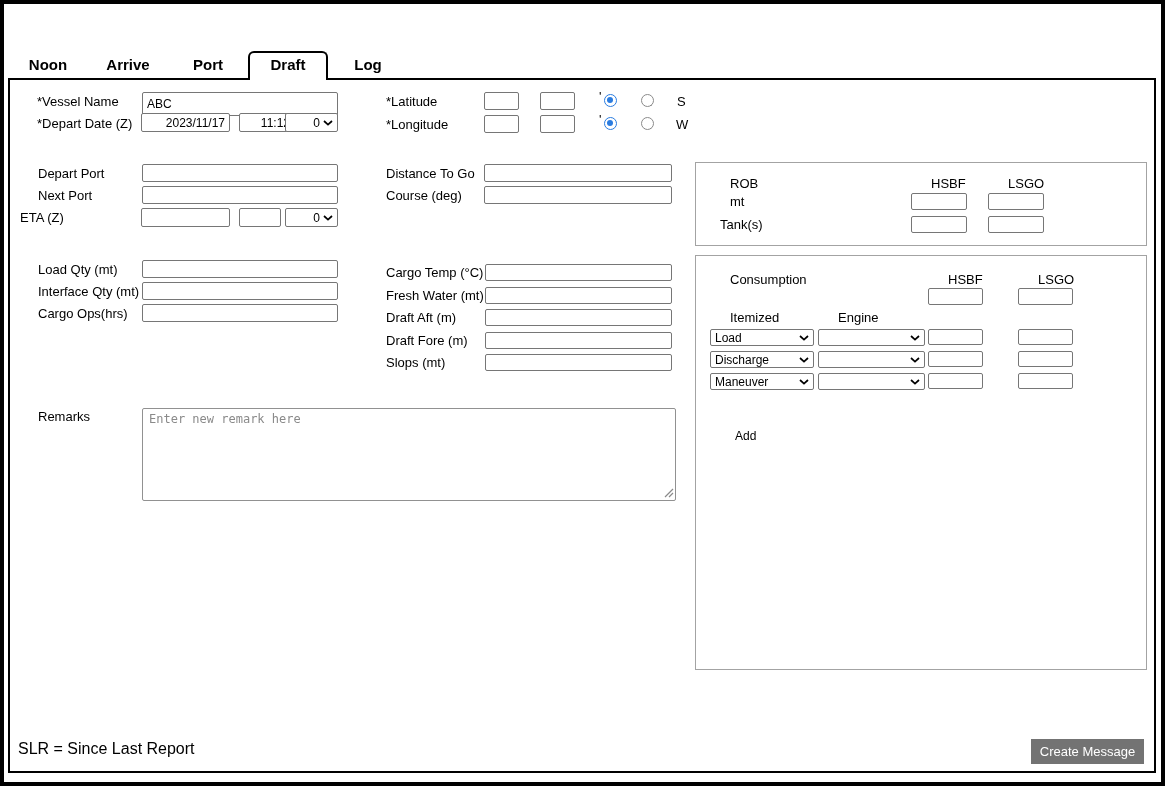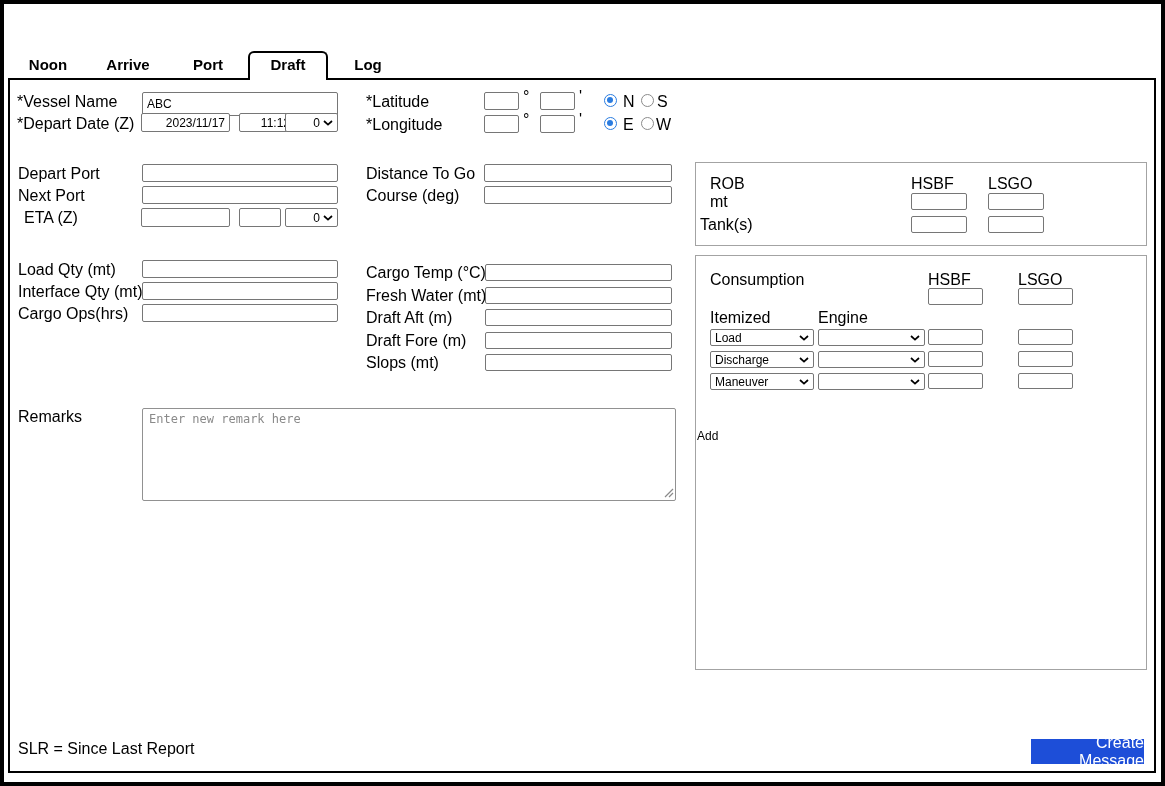--- a/index.html
+++ b/index.html
@@ -22,21 +22,21 @@
   }
   .tab.active {
     top:51px; height:29px; line-height:24px; background:#fff;
     border:2px solid #000; border-bottom:none; border-radius:6px 6px 0 0;
     box-sizing:border-box; z-index:4;
   }
   .container {
     position:absolute; left:8px; top:78px; width:1148px; height:695px;
     border:2px solid #000; box-sizing:border-box; background:#fff; z-index:1;
   }
-  .lbl { position:absolute; font-size:16px; line-height:14px; white-space:nowrap; z-index:2; }
+  .lbl { position:absolute; font-size:13px; line-height:14px; white-space:nowrap; z-index:2;margin-left:20px; }
   input.fld {
     position:absolute; box-sizing:border-box; border:1px solid #767676; border-radius:2px;
     font:12px "Liberation Sans","DejaVu Sans",sans-serif; padding:0 4px; z-index:2;
     background:#fff; color:#000; outline:none;
   }
   input.ctr { text-align:right; }
   .sel {
     position:absolute; box-sizing:border-box; border:1px solid #767676; border-radius:2px;
     background:#fff; display:flex; align-items:center; padding:0 4px; font-size:12px;
     z-index:2; cursor:default;
@@ -56,25 +56,25 @@
   }
   .radio.off { border:1.5px solid #8b8b8b; }
   textarea.remarks {
     position:absolute; left:142px; top:408px; width:534px; height:93px; box-sizing:border-box;
     border:1px solid #919191; border-radius:2px; padding:3px 6px;
     font:12px "DejaVu Sans Mono","Liberation Mono",monospace; color:#444;
     resize:none; z-index:2; outline:none; background:#fff;
   }
   textarea.remarks::placeholder { color:#8a8a8a; }
   .resize-glyph { position:absolute; left:663px; top:487px; z-index:3; pointer-events:none; }
-  .addlink { position:absolute; left:697px; top:429px; font-size:12px; z-index:3; cursor:pointer; }
+  .addlink { position:absolute; left:697px; top:429px; font-size:12px; z-index:3; cursor:pointer;padding-left:38px; }
   .note { position:absolute; left:18px; top:740px; font-size:16px; z-index:2; }
   .btn-create {
-    position:absolute; left:1031px; top:739px; width:113px; height:25px; background:#1d4ed8;
-    color:#fff; font-size:16px; display:flex; align-items:center; justify-content:center;
+    position:absolute; left:1031px; top:739px; width:113px; height:25px; background:#737373;
+    color:#fff; font-size:13px; display:flex; align-items:center; justify-content:center;
     z-index:2; cursor:pointer;text-align:right;
   }
 </style>
 </head>
 <body>
 
 <div id="page">
 
 
   <div class="tab" style="left:8px">Noon</div>
@@ -115,21 +115,21 @@
   <div class="lbl" style="left:579px;top:113px">'</div>
   <span class="radio on" style="left:604px;top:117px"></span>
   <div class="lbl" style="left:623px;top:118px">E</div>
   <span class="radio off" style="left:641px;top:117px"></span>
   <div class="lbl" style="left:656px;top:118px">W</div>
 
   <div class="lbl" style="left:18px;top:167px">Depart Port</div>
   <input class="fld" style="left: 142px; top: 164px; width: 196px; height: 18px;" value="">
   <div class="lbl" style="left:18px;top:189px">Next Port</div>
   <input class="fld" style="left: 142px; top: 186px; width: 196px; height: 18px;" value="">
-  <div class="lbl" style="left:24px;top:211px">ETA (Z)</div>
+  <div class="lbl" style="left:0;top:211px">ETA (Z)</div>
   <input class="fld ctr" style="left: 141px; top: 208px; width: 89px; height: 19px;" value="">
   <input class="fld ctr" style="left: 239px; top: 208px; width: 42px; height: 19px;" value="">
   <div class="sel end" style="left:285px;top:208px;width:53px;height:19px">
     <span class="val">0</span>
     <svg class="chev" width="10" height="6" viewBox="0 0 10 6">
         <path d="M1 1 L5 4.6 L9 1" fill="none" stroke="#000" stroke-width="1.7"></path>
       </svg>
   </div>
 
   <div class="lbl" style="left:366px;top:167px">Distance To Go</div>

